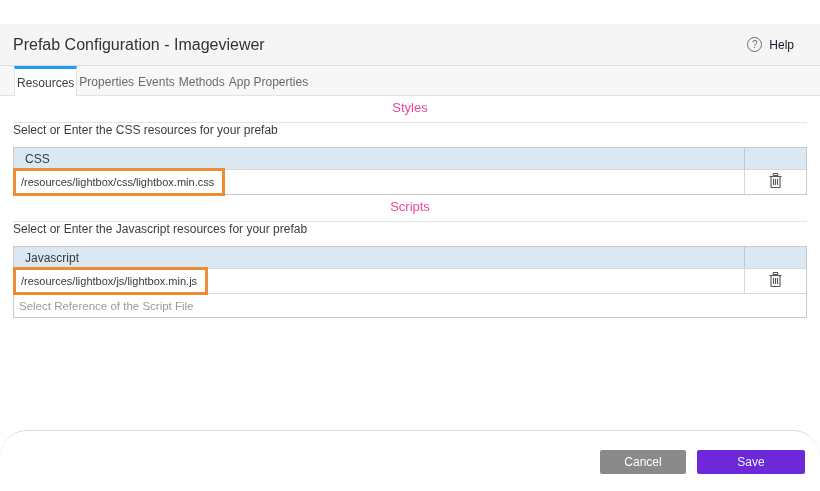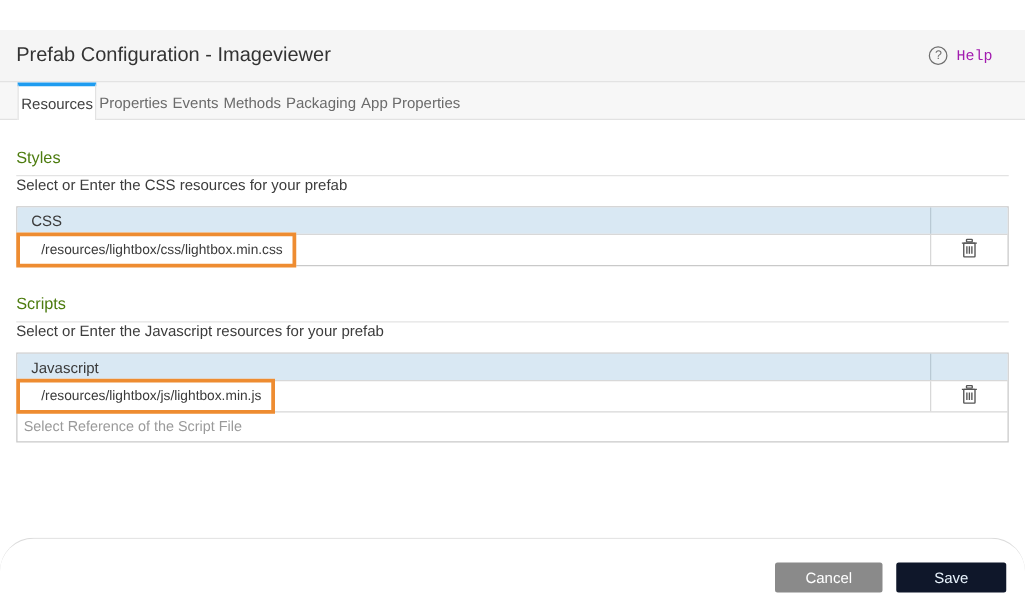--- a/index.html
+++ b/index.html
@@ -16,21 +16,21 @@
     padding:0 26px 0 13px;
     margin-top:24px;
   }
   .app-title { font-size:16px; color:#333333; font-weight:400; }
   .help-link { display:flex; align-items:center; gap:7px; cursor:pointer; }
   .help-circle {
     width:15px; height:15px; border:1px solid #6e6e6e; border-radius:50%;
     display:flex; align-items:center; justify-content:center;
     font-size:10px; color:#6e6e6e; line-height:1;
   }
-  .help-text { font-size:12px; color:#a21caf;font-family:Liberation Mono, monospace; }
+  .help-text { font-size:12px; color:#0f172a; }
 
   
   .tab-bar {
     height:30px; background:#f7f7f7; border-bottom:1px solid #e2e2e2;
     display:flex; align-items:stretch; padding-left:14px;
   }
   .tab {
     font-size:12px; color:#6b6b6b; display:flex; align-items:center;
     padding:0 2px; cursor:pointer; border-top:3px solid transparent;
     position:relative;
@@ -38,22 +38,22 @@
   .tab.active {
     background:#ffffff; color:#414141;
     border-top:3px solid #1e9cf0;
     border-left:1px solid #e2e2e2; border-right:1px solid #e2e2e2;
     margin-bottom:-1px;
   }
 
   
   .content { padding:0 13px; }
   .section-title {
-    margin-top:22px; font-size:13px; font-weight:400; color:#4d7c0f;
-    padding-bottom:7px; border-bottom:1px solid #e3e3e3;
+    margin-top:4px; font-size:13px; font-weight:400; color:#ec4899;
+    padding-bottom:7px; border-bottom:1px solid #e3e3e3;text-align:center;
   }
   .section-desc { margin-top:0; font-size:12px; color:#3c3c3c; }
 
   .res-table {
     margin-top:10px; border:1px solid #c9c9c9; background:#ffffff;
   }
   .res-row { display:flex; align-items:stretch; }
   .res-row + .res-row { border-top:1px solid #d8d8d8; }
   .cell-main { flex:1; display:flex; align-items:center; position:relative; }
   .cell-action {
@@ -63,60 +63,59 @@
   .row-header .cell-main { padding-left:11px; font-size:12px; color:#3a3a3a; }
   .row-header .cell-action { border-left:1px solid #b9c9d4; }
   .row-value { height:25px; }
   .row-value .cell-action { border-left:1px solid #d8d8d8; }
   .row-placeholder { height:24px; }
   .row-placeholder .cell-main { padding-left:5px; font-size:11.5px; color:#9a9a9a; }
 
   .value-highlight {
     position:absolute; left:-1px; top:-2px; bottom:-2px; z-index:2;
     border:3px solid #ee8c31; background:#ffffff;
-    display:flex; align-items:center; padding:0 8px 0 17px;
+    display:flex; align-items:center; padding:0 8px 0 5px;
     font-size:11px; color:#3a3a3a; white-space:nowrap;
   }
 
   .trash-btn {
     width:20px; height:20px; border:none; background:transparent; cursor:pointer;
     display:flex; align-items:center; justify-content:center; padding:0;
   }
 
   
   .app-footer {
     position:absolute; left:0; right:0; bottom:0; height:61px;
     background:#ffffff; border-top:1px solid #dcdcdc;
     display:flex; align-items:flex-start; justify-content:flex-end;
     gap:11px; padding:19px 15px 0 0;border-radius:27px;
   }
   .btn {
     height:24px; border:none; border-radius:2px; font-size:12px;
     font-family:"Liberation Sans","DejaVu Sans",sans-serif; cursor:pointer;
   }
   .btn-cancel { width:86px; background:#8a8a8a; color:#ffffff; }
-  .btn-save { width:88px; background:#0f172a; color:#e9f4fd; }
+  .btn-save { width:108px; background:#6d28d9; color:#e9f4fd; }
 </style>
 </head>
 <body>
 
 <div class="app-header">
   <div class="app-title">Prefab Configuration - Imageviewer</div>
   <div class="help-link">
     <span class="help-circle">?</span>
     <span class="help-text">Help</span>
   </div>
 </div>
 
 <div class="tab-bar">
   <div class="tab active">Resources</div>
   <div class="tab">Properties</div>
   <div class="tab">Events</div>
   <div class="tab">Methods</div>
-  <div class="tab">Packaging</div>
   <div class="tab">App Properties</div>
 </div>
 
 <div class="content">
 
   <div class="section-title">Styles</div>
   <div class="section-desc">Select or Enter the CSS resources for your prefab</div>
 
   <div class="res-table">
     <div class="res-row row-header">

